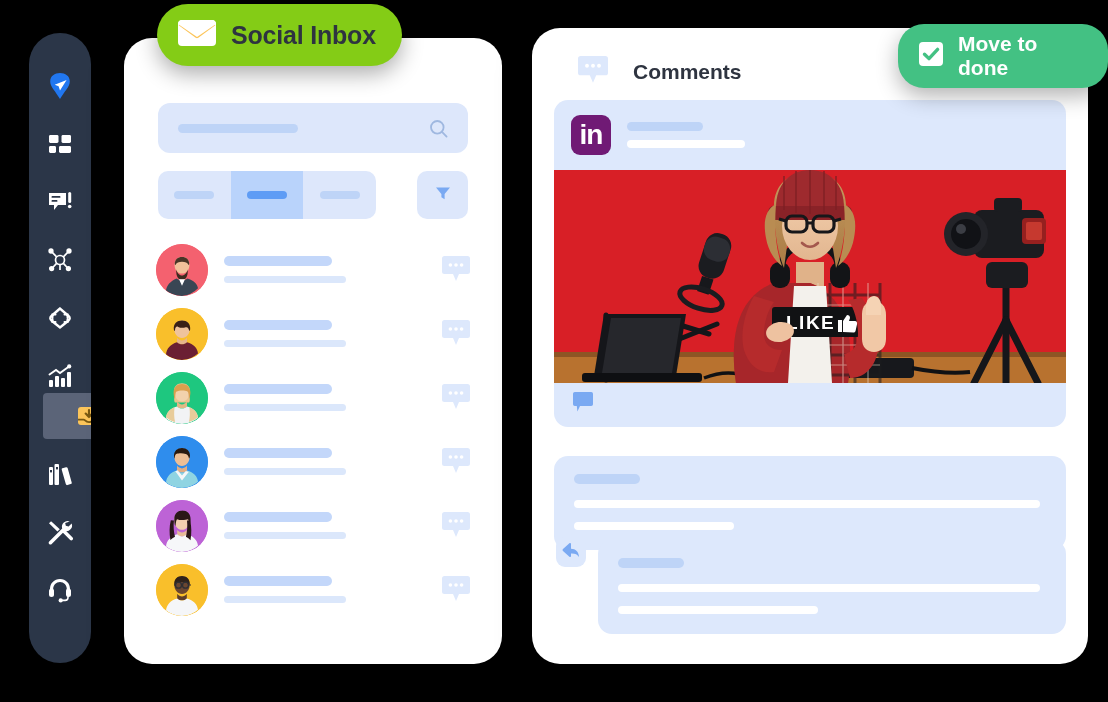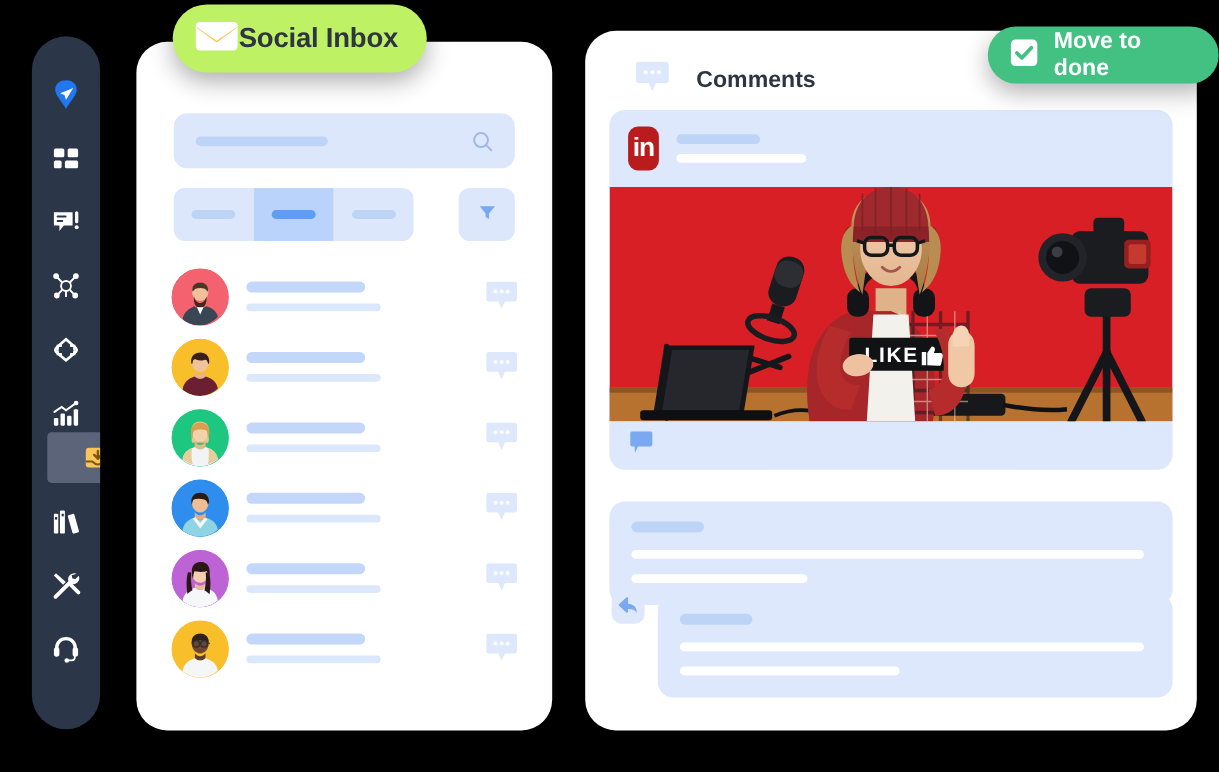--- a/index.html
+++ b/index.html
@@ -37,33 +37,33 @@
     border-radius: 28px;
     box-shadow: 0 14px 34px rgba(0,0,0,.45), 0 2px 8px rgba(0,0,0,.35);
   }
   #card-left  { left: 124px; top: 38px;  width: 378px; height: 626px; z-index: 4; }
   #card-right { left: 532px; top: 28px;  width: 556px; height: 636px; z-index: 4; overflow: hidden; }
 
   
   .badge-inbox {
     position: absolute; left: 157px; top: 4px;
     height: 62px; padding: 0 26px 0 20px;
-    background: #bef264; border-radius: 31px;
-    display: flex; align-items: center; 
+    background: #84cc16; border-radius: 31px;
+    display: flex; align-items: center; gap: 14px;
     z-index: 6;
     box-shadow: 0 8px 22px rgba(0,0,0,.32);
   }
   .badge-inbox .txt {
     font-size: 25px; font-weight: 700; color: #2e3440; letter-spacing: -.2px;
   }
 
   
   .badge-done {
     position: absolute; left: 898px; top: 24px;
-    height: 52px; padding: 0 24px 0 20px;
+    height: 64px; padding: 0 24px 0 20px;
     background: #43c183; border-radius: 26px;
     display: flex; align-items: center; gap: 14px;
     z-index: 6;
     box-shadow: 0 8px 22px rgba(0,0,0,.3);
   }
   .badge-done .txt { font-size: 21px; font-weight: 700; color: #fff; }
 
   
   .searchbar {
     position: absolute; left: 34px; top: 65px;
@@ -117,23 +117,23 @@
   }
   .comments-head .txt { font-size: 21px; font-weight: 700; color: #2e3440; }
 
   .post-card {
     position: absolute; left: 22px; top: 72px;
     width: 512px; background: #dde8fc;
     border-radius: 14px; overflow: hidden;
   }
   .post-head { height: 70px; display: flex; align-items: center; padding: 0 0 0 17px; gap: 16px; }
   .li-icon {
-    width: 28px; height: 40px; border-radius: 9px;
-    background: #b91c1c; display: flex; align-items: center; justify-content: center;
-    color: #fff; font-size: 24px; font-weight: 700; letter-spacing: -1px;
+    width: 40px; height: 40px; border-radius: 9px;
+    background: #701a75; display: flex; align-items: center; justify-content: center;
+    color: #fff; font-size: 28px; font-weight: 700; letter-spacing: -1px;
     font-family: "Liberation Sans", sans-serif;
   }
   .post-head .lines .a { width: 76px; height: 9px; border-radius: 5px; background: #bed4f7; }
   .post-head .lines .b { margin-top: 9px; width: 118px; height: 8px; border-radius: 4px; background: #fff; }
   .post-img { width: 512px; height: 213px; display: block; }
   .post-foot { height: 44px; display: flex; align-items: center; padding-left: 17px; }
 
   .body-card {
     position: absolute; left: 22px; width: 512px;
     background: #dde8fc; border-radius: 14px; padding: 18px 20px 20px 20px;

